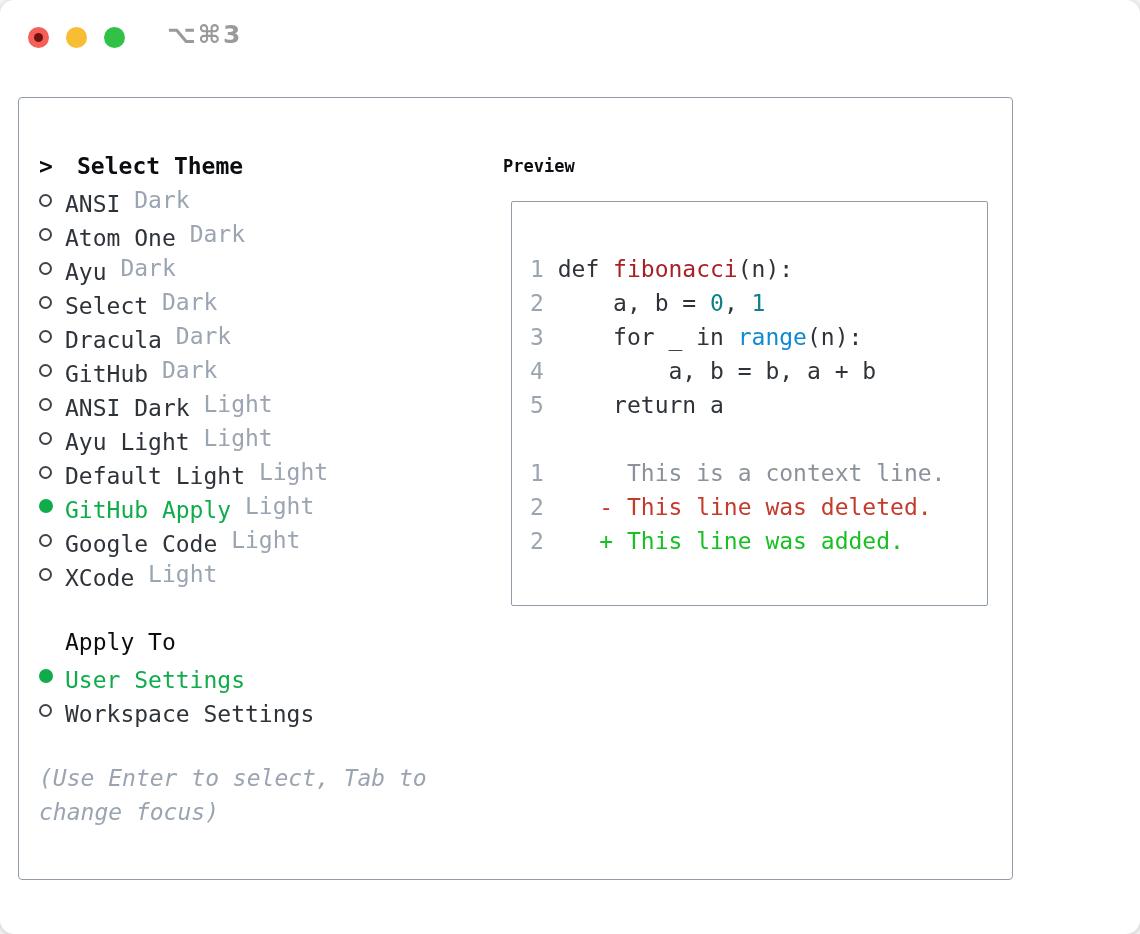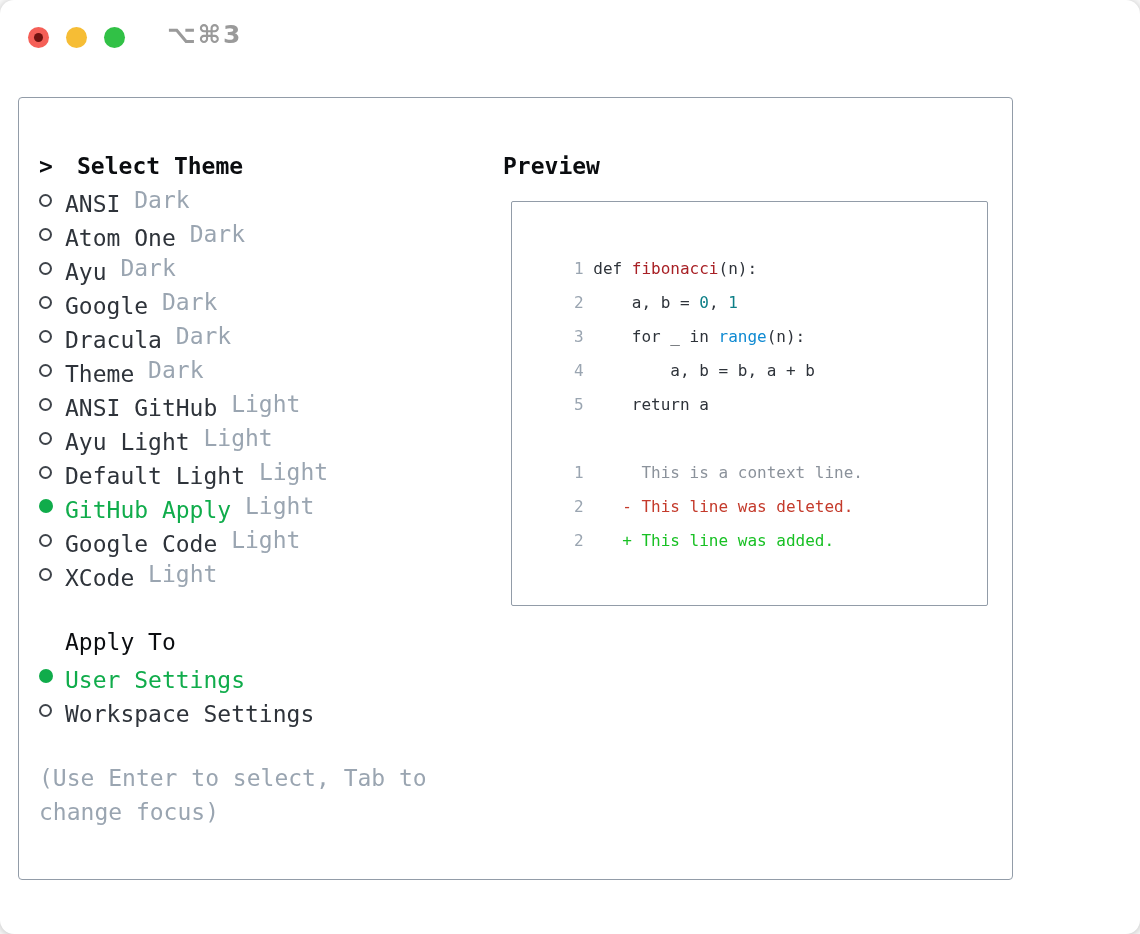--- a/index.html
+++ b/index.html
@@ -49,33 +49,33 @@
     box-sizing:border-box;
   }
   .radio.on {
     width:14px; height:14px; background:var(--selection-green,#10ac4b);
     border-color:var(--selection-green,#10ac4b);
   }
   .item-name { color:var(--text-dark,#2e333a);margin-top:7px; }
   .item-name.selected-text { color:var(--selection-green,#10ac4b); }
   .item-tag { color:var(--muted-gray,#9aa5b1); }
   .apply-header { color:var(--header-black,#0b0d10);text-align:center; }
-  .hint { color:var(--muted-gray,#9aa5b1); }
+  .hint { color:var(--muted-gray,#9aa5b1);font-style:italic; }
   .blank-row { height:34px; }
   
   .preview-header {
     position:absolute; left:484px; top:51px; height:34px; line-height:34px;
-    font-size:23px; font-weight:bold; color:var(--header-black,#0b0d10);
+    font-size:17px; font-weight:bold; color:var(--header-black,#0b0d10);
   }
   .preview-box {
     position:absolute; left:492px; top:103px; width:477px; height:405px;
     border:1.5px solid var(--border-gray,#929ca8); border-radius:2px;
     box-sizing:border-box; padding:50px 0 0 18px; overflow:hidden;
   }
-  .code-row { height:34px; line-height:34px; font-size:16px; white-space:pre;margin-left:44px; }
+  .code-row { height:34px; line-height:34px; font-size:23px; white-space:pre; }
   .ln { color:var(--muted-gray,#9aa5b1); }
   .seg-code    { color:var(--text-dark,#2e333a); }
   .seg-func    { color:var(--function-red,#a82025); }
   .seg-numlit  { color:var(--number-teal,#0d7f87); }
   .seg-builtin { color:var(--builtin-blue,#0f8ad2); }
   .seg-context { color:var(--context-gray,#8b929b); }
   .seg-deleted { color:var(--deleted-red,#c43a2b); }
   .seg-added   { color:var(--added-green,#18c024); }
 </style>
 </head>
@@ -97,24 +97,24 @@
     <div class="left-pane">
       <div class="list-row">
         <span class="hdr-prefix">&gt;</span>
         <span class="hdr">Select Theme</span>
       </div>
 
       <div id="theme-list">
           <div class="list-row"><span class="radio-col"><span class="radio"></span></span><span class="item-name">ANSI </span><span class="item-tag">Dark</span></div>
           <div class="list-row"><span class="radio-col"><span class="radio"></span></span><span class="item-name">Atom One </span><span class="item-tag">Dark</span></div>
           <div class="list-row"><span class="radio-col"><span class="radio"></span></span><span class="item-name">Ayu </span><span class="item-tag">Dark</span></div>
-          <div class="list-row"><span class="radio-col"><span class="radio"></span></span><span class="item-name">Google </span><span class="item-tag">Dark</span></div>
+          <div class="list-row"><span class="radio-col"><span class="radio"></span></span><span class="item-name">Select </span><span class="item-tag">Dark</span></div>
           <div class="list-row"><span class="radio-col"><span class="radio"></span></span><span class="item-name">Dracula </span><span class="item-tag">Dark</span></div>
-          <div class="list-row"><span class="radio-col"><span class="radio"></span></span><span class="item-name">Theme </span><span class="item-tag">Dark</span></div>
-          <div class="list-row"><span class="radio-col"><span class="radio"></span></span><span class="item-name">ANSI GitHub </span><span class="item-tag">Light</span></div>
+          <div class="list-row"><span class="radio-col"><span class="radio"></span></span><span class="item-name">GitHub </span><span class="item-tag">Dark</span></div>
+          <div class="list-row"><span class="radio-col"><span class="radio"></span></span><span class="item-name">ANSI Dark </span><span class="item-tag">Light</span></div>
           <div class="list-row"><span class="radio-col"><span class="radio"></span></span><span class="item-name">Ayu Light </span><span class="item-tag">Light</span></div>
           <div class="list-row"><span class="radio-col"><span class="radio"></span></span><span class="item-name">Default Light </span><span class="item-tag">Light</span></div>
           <div class="list-row"><span class="radio-col"><span class="radio on"></span></span><span class="item-name selected-text">GitHub Apply </span><span class="item-tag">Light</span></div>
           <div class="list-row"><span class="radio-col"><span class="radio"></span></span><span class="item-name">Google Code </span><span class="item-tag">Light</span></div>
           <div class="list-row"><span class="radio-col"><span class="radio"></span></span><span class="item-name">XCode </span><span class="item-tag">Light</span></div>
         </div>
 
       <div class="blank-row"></div>
 
       <div class="list-row">

